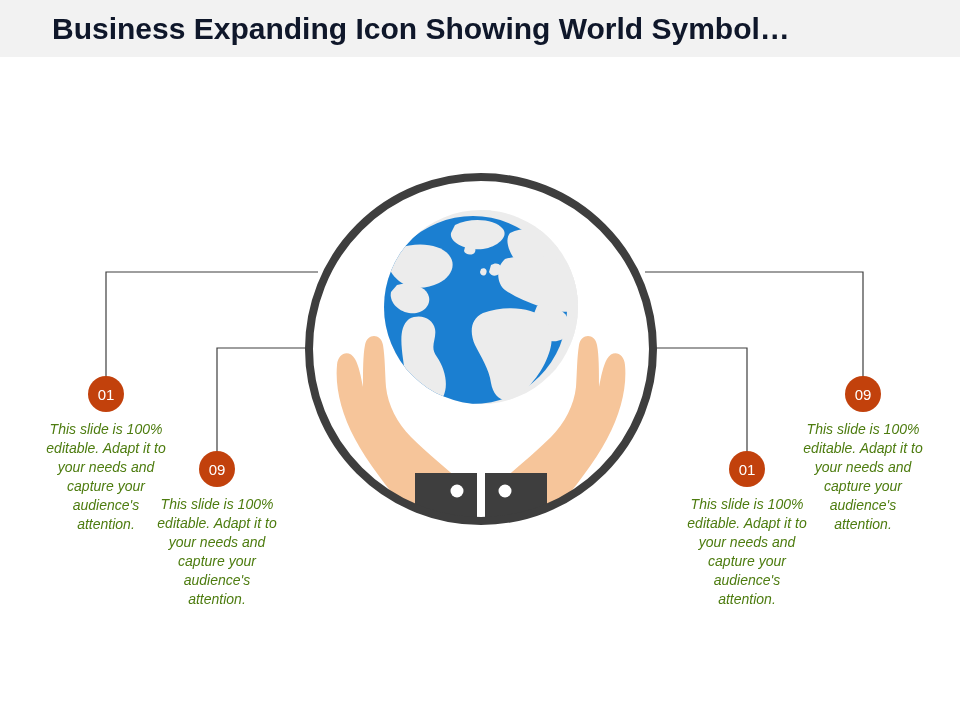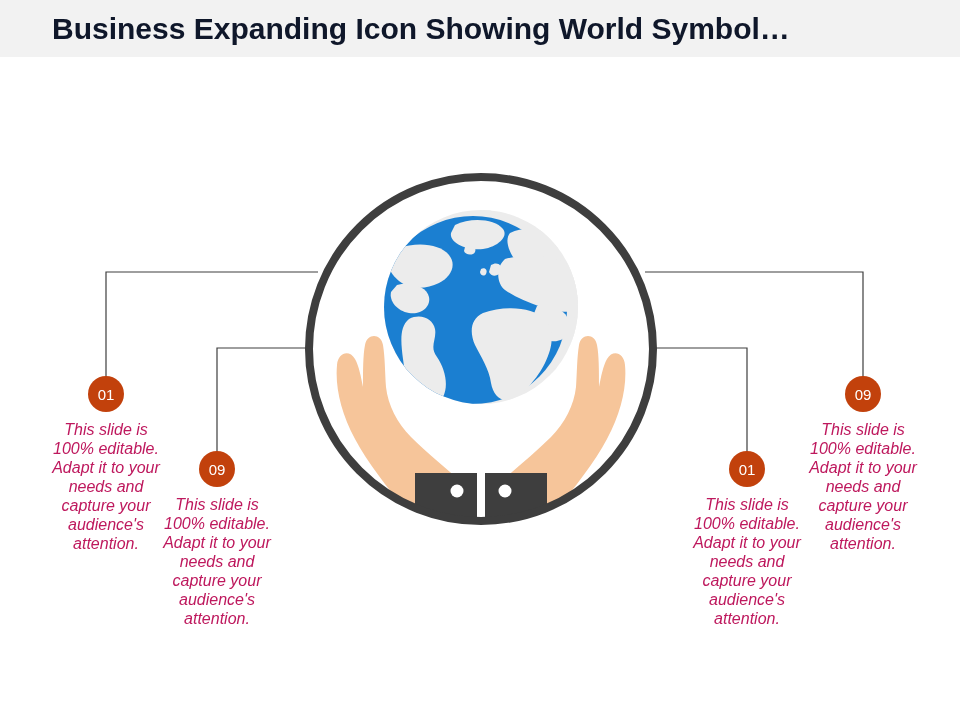--- a/index.html
+++ b/index.html
@@ -81,23 +81,23 @@
     align-items: center;
     justify-content: center;
     box-sizing: border-box;
     line-height: 1;
   }
 
   
   .desc {
     position: absolute;
     width: 120px;
-    font-size: 16px;
+    font-size: 14px;
     font-style: italic;
-    color: #be185d;
+    color: #4d7c0f;
     text-align: center;
     line-height: 19px;
   }
 
   
   #badge-01 { left: 88px;  top: 376px; }
   #desc-01  { left: 46px;  top: 420px; }
 
   #badge-02 { left: 199px; top: 451px; }
   #desc-02  { left: 157px; top: 495px; }

